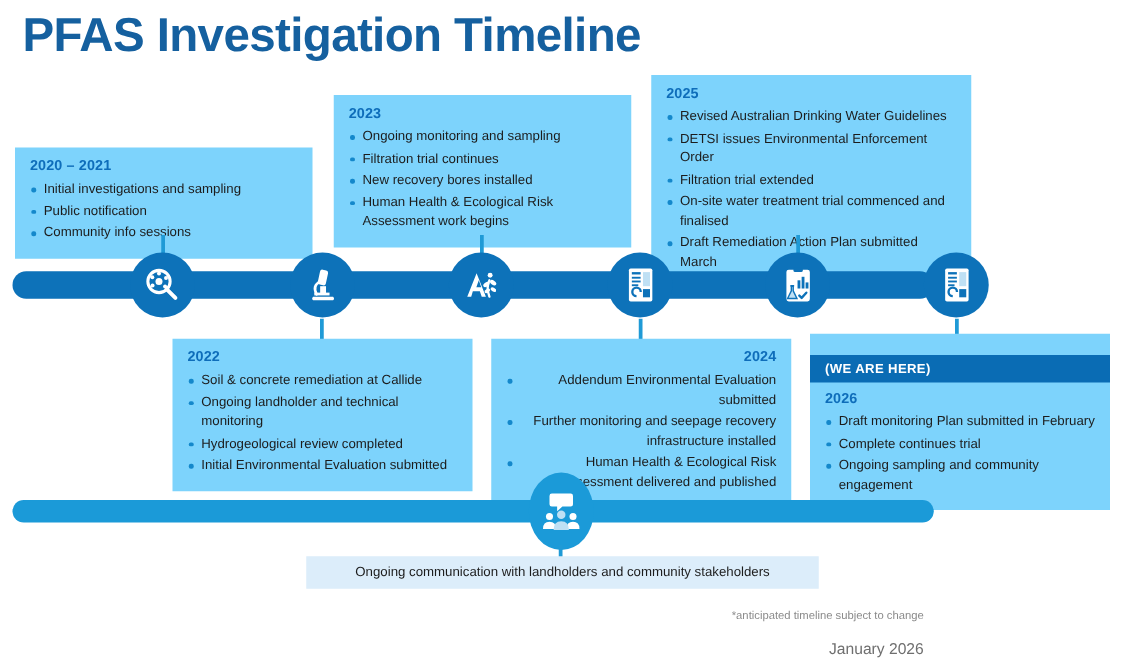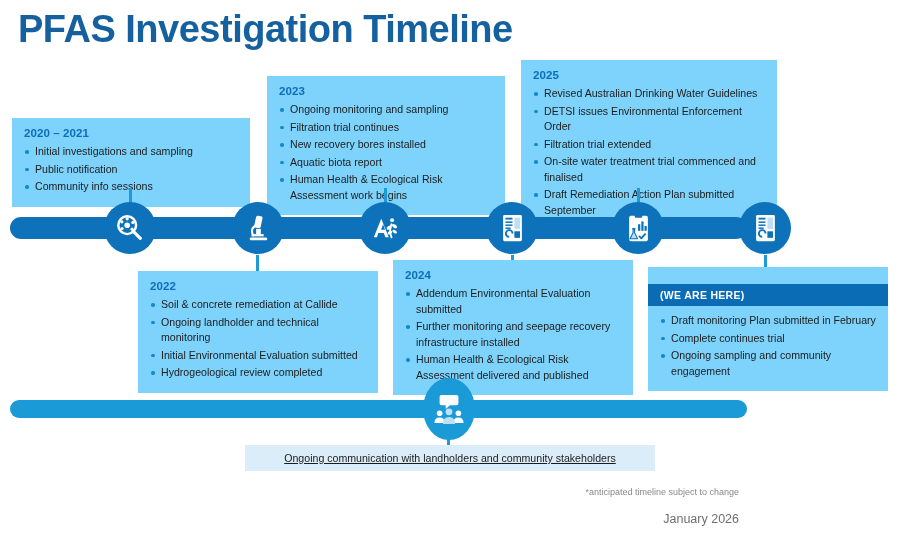--- a/index.html
+++ b/index.html
@@ -105,21 +105,20 @@
     background:#1b9ad8;
     display:flex;align-items:center;justify-content:center;
   }
   .comm-caption{
     position:absolute;
     background:#dcedfa;
     text-align:center;
     font-size:10.6px;
     color:#1c1c1c;
     padding:7px 0;
-    text-decoration:underline;
   }
 
   
   .footnote{
     position:absolute;
     right:18px;
     font-size:9px;
     color:#8a8a8a;
     text-align:right;
     white-space:nowrap;
@@ -148,33 +147,32 @@
       <li>Community info sessions</li>
     </ul>
   </div>
 
   <div class="card" style="left:267px;top:76px;width:238px;">
     <div class="year">2023</div>
     <ul>
       <li>Ongoing monitoring and sampling</li>
       <li>Filtration trial continues</li>
       <li>New recovery bores installed</li>
-      <li>Aquatic biota report</li>
       <li>Human Health &amp; Ecological Risk Assessment work begins</li>
     </ul>
   </div>
 
   <div class="card" style="left:521px;top:60px;width:256px;">
     <div class="year">2025</div>
     <ul>
       <li>Revised Australian Drinking Water Guidelines</li>
       <li>DETSI issues Environmental Enforcement Order</li>
       <li>Filtration trial extended</li>
       <li>On-site water treatment trial commenced and finalised</li>
-      <li>Draft Remediation Action Plan submitted September</li>
+      <li>Draft Remediation Action Plan submitted March</li>
     </ul>
   </div>
 
   <div class="connector" style="left:129px;top:188px;height:24px;"></div>
   <div class="connector" style="left:384px;top:188px;height:24px;"></div>
   <div class="connector" style="left:637px;top:188px;height:24px;"></div>
 
   <div class="tl-bar" style="top:217px;"></div>
 
   <div class="node" style="left:104px;top:202px;">
@@ -253,36 +251,37 @@
 
   <div class="connector" style="left:256px;top:255px;height:17px;"></div>
   <div class="connector" style="left:511px;top:255px;height:17px;"></div>
   <div class="connector" style="left:764px;top:255px;height:13px;"></div>
 
   <div class="card" style="left:138px;top:271px;width:240px;">
     <div class="year">2022</div>
     <ul>
       <li>Soil &amp; concrete remediation at Callide</li>
       <li>Ongoing landholder and technical monitoring</li>
+      <li>Hydrogeological review completed</li>
       <li>Initial Environmental Evaluation submitted</li>
-      <li>Hydrogeological review completed</li>
-    </ul>
-  </div>
-
-  <div class="card" style="left:393px;top:260px;width:240px;">
+    </ul>
+  </div>
+
+  <div class="card" style="left:393px;top:271px;width:240px;text-align:right;">
     <div class="year">2024</div>
     <ul>
       <li>Addendum Environmental Evaluation submitted</li>
       <li>Further monitoring and seepage recovery infrastructure installed</li>
       <li>Human Health &amp; Ecological Risk Assessment delivered and published</li>
     </ul>
   </div>
 
   <div class="card with-header" style="left:648px;top:267px;width:240px;">
     <div class="here-bar">(WE ARE HERE)</div>
+    <div class="year">2026</div>
     <ul>
       <li>Draft monitoring Plan submitted in February</li>
       <li>Complete continues trial</li>
       <li>Ongoing sampling and community engagement</li>
     </ul>
   </div>
 
   <div class="comm-bar" style="top:400px;"></div>
   <div class="comm-node" style="left:423px;top:378px;">
     <svg width="32" height="34" viewBox="0 0 34 36">

